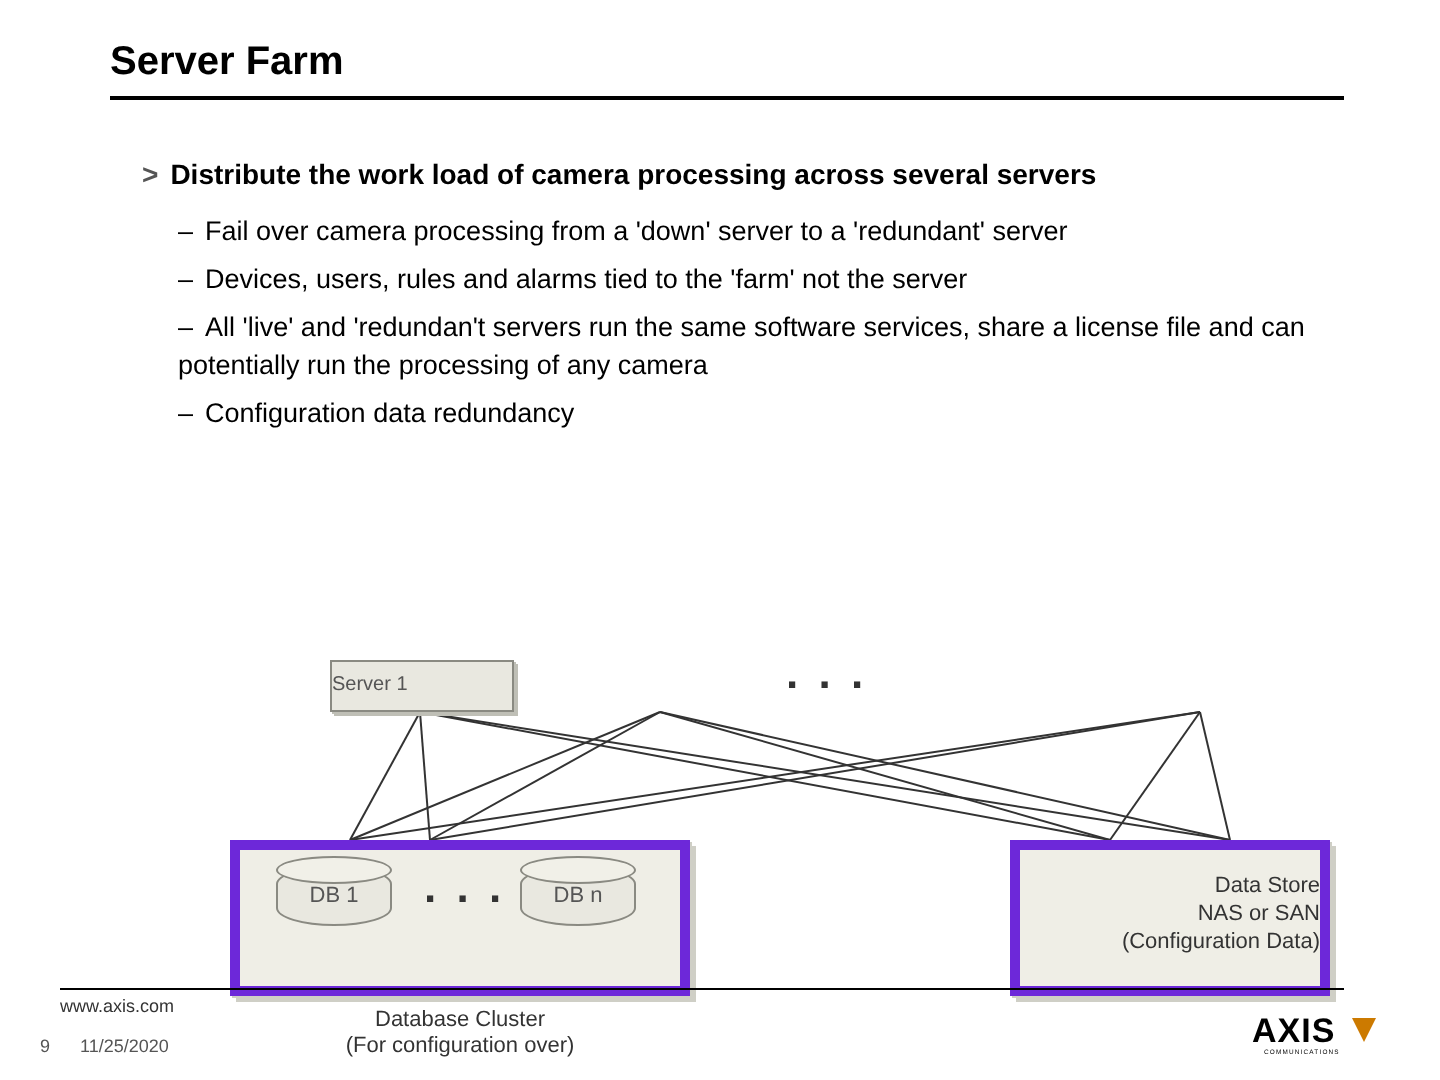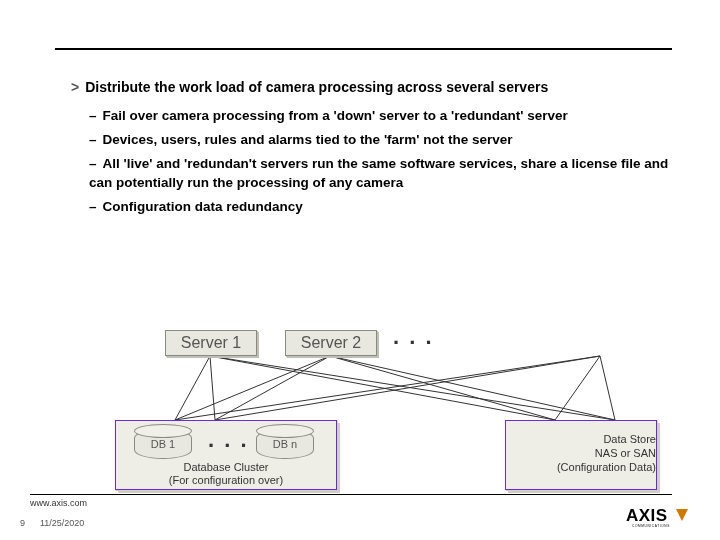--- a/index.html
+++ b/index.html
@@ -42,21 +42,21 @@
   .b1 {
     margin: 8px 0 0 16px;
     font-weight: bold;
   }
   .b1 .chev {
     color: #555;
     margin-right: 6px;
   }
   .b2 {
     margin: 6px 0 0 34px;
-    font-weight: bold;
+    font-weight: normal;
     font-size: 13.5px;
   }
   .b2 .dash {
     margin-right: 6px;
     color: #000;
   }
   .gap { height: 4px; }
 
   
   .diagram {
@@ -65,40 +65,40 @@
     right: 48px;
     top: 330px;
     height: 170px;
   }
   .server-box {
     position: absolute;
     top: 0;
     width: 90px;
     height: 24px;
     line-height: 24px;
-    text-align: center;
-    font-size: 16px;
+    text-align: left;
+    font-size: 10px;
     background: #e9e8e0;
     border: 1px solid #8a8a82;
     box-shadow: 1px 1px 0 #bfbfb6, 2px 2px 0 #bfbfb6;
     color: #555;
   }
   .dots-top {
     position: absolute;
     top: -6px;
     font-size: 22px;
     font-weight: bold;
     letter-spacing: 2px;
     color: #333;
   }
   .panel {
     position: absolute;
     top: 90px;
     height: 68px;
-    border: 1px solid #6d28d9;
+    border: 5px solid #6d28d9;
     background: #efeee6;
     box-shadow: 1px 1px 0 #cfcfc6, 3px 3px 0 #cfcfc6;
   }
   .db-cyl {
     position: absolute;
     width: 56px;
     height: 28px;
     background: #e9e8e0;
     border: 1px solid #8a8a82;
     border-radius: 50% / 30%;
@@ -130,20 +130,21 @@
     color: #333;
   }
   .cluster-caption {
     position: absolute;
     left: 0;
     width: 280px;
     text-align: center;
     font-size: 11px;
     color: #333;
     line-height: 1.2;
+    margin-top: 39px;
   }
   .ds-caption {
     position: absolute;
     text-align: right;
     font-size: 11px;
     color: #333;
     line-height: 1.25;
   }
 
   
@@ -201,20 +202,21 @@
     font-size: 3.2px;
     fill: #000;
     letter-spacing: 0.6px;
   }
 </style>
 </head>
 <body>
 
 <div class="slide">
 
+  <div class="title">Server Farm</div>
   <div class="title-rule"></div>
 
   <div class="content">
     <div class="b1">
       <span class="chev">&gt;</span><span>Distribute the work load of camera processing across several servers</span>
     </div>
     <div class="gap"></div>
     <div class="b2">
       <span class="dash">–</span><span>Fail over camera processing from a 'down' server to a 'redundant' server</span>
     </div>
@@ -243,21 +245,20 @@
       <line class="line" x1="275" y1="26" x2="500" y2="90"></line>
       <line class="line" x1="275" y1="26" x2="560" y2="90"></line>
 
       <line class="line" x1="545" y1="26" x2="120" y2="90"></line>
       <line class="line" x1="545" y1="26" x2="160" y2="90"></line>
       <line class="line" x1="545" y1="26" x2="500" y2="90"></line>
       <line class="line" x1="545" y1="26" x2="560" y2="90"></line>
     </svg>
 
     <div class="server-box" style="left:110px">Server 1</div>
-    <div class="server-box" style="left:230px">Server 2</div>
     <div class="dots-top" style="left:338px">. . .</div>
 
     <div class="panel" style="left:60px;width:220px">
       <div class="db-cyl" style="left:18px;top:8px">
         <div class="db-label">DB 1</div>
       </div>
       <div class="dots-mid" style="left:92px;top:6px;position:absolute">. . .</div>
       <div class="db-cyl" style="left:140px;top:8px">
         <div class="db-label">DB n</div>
       </div>

